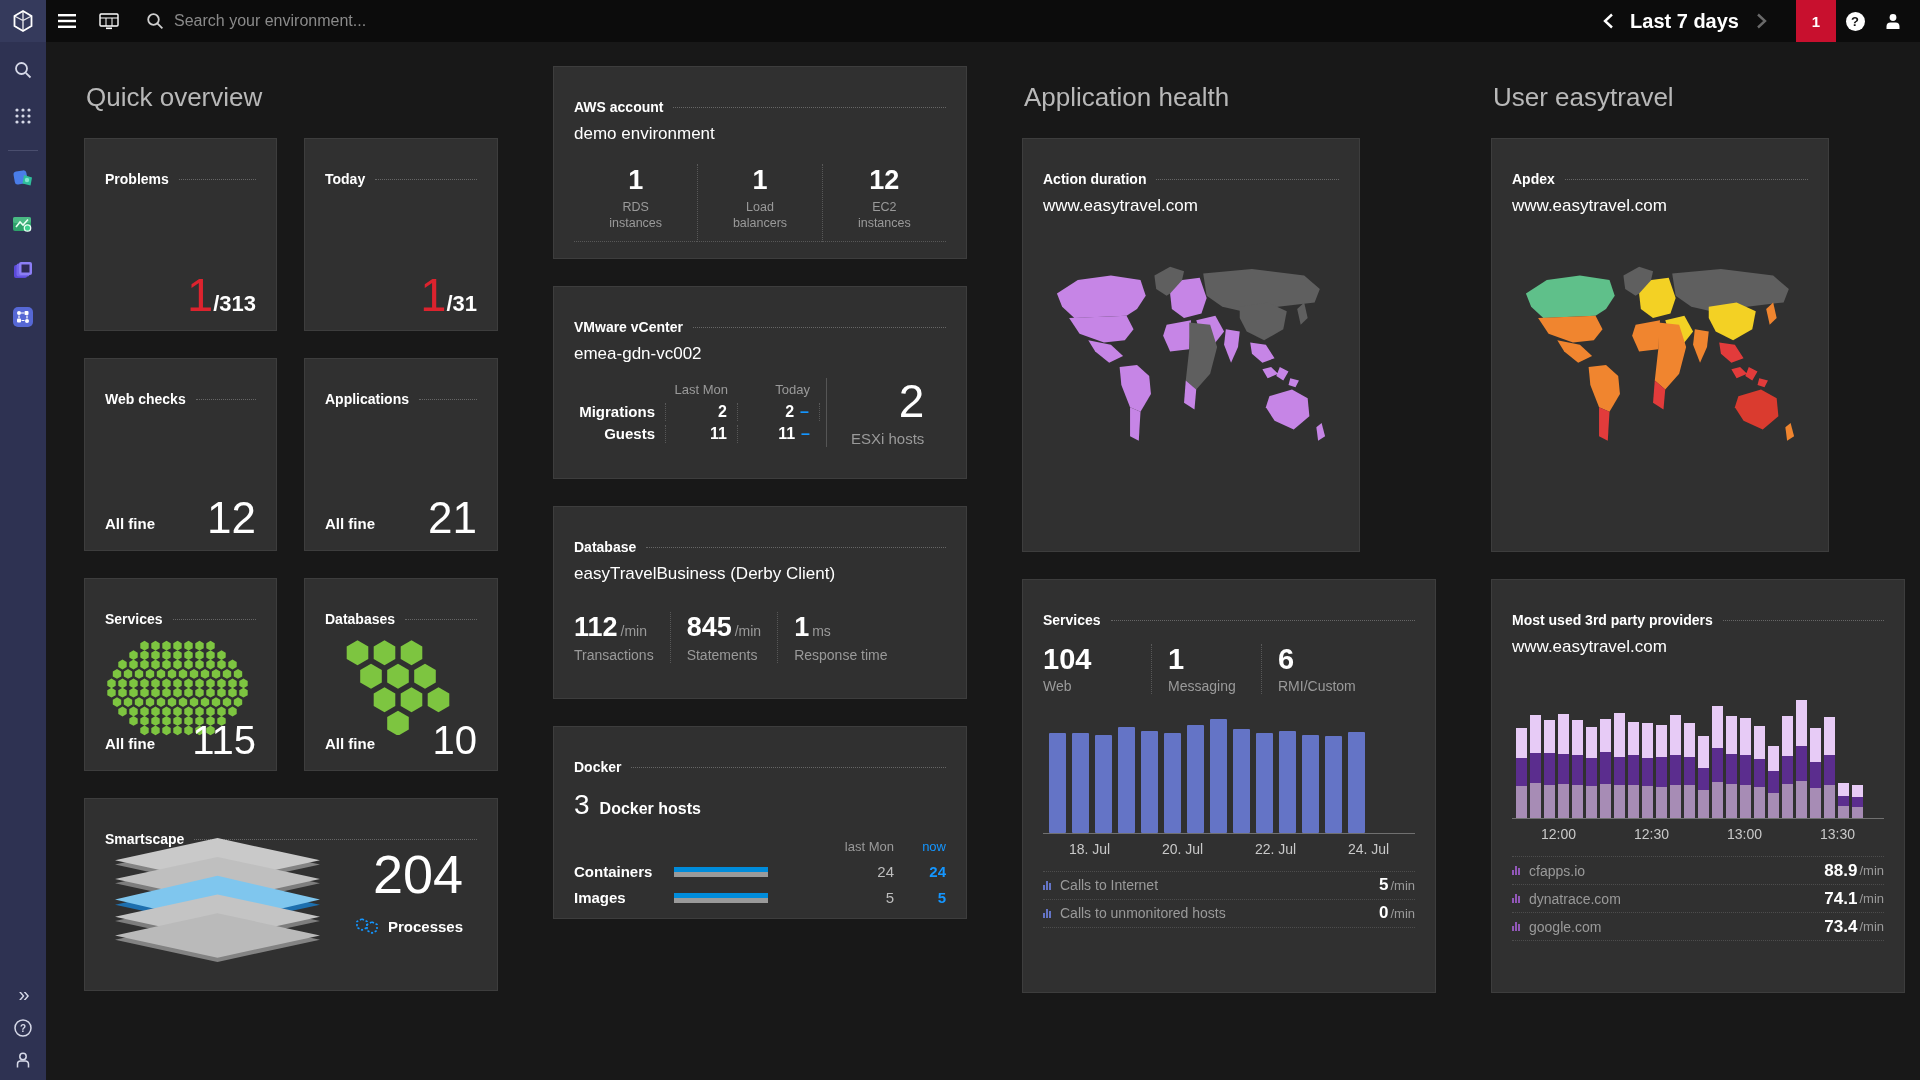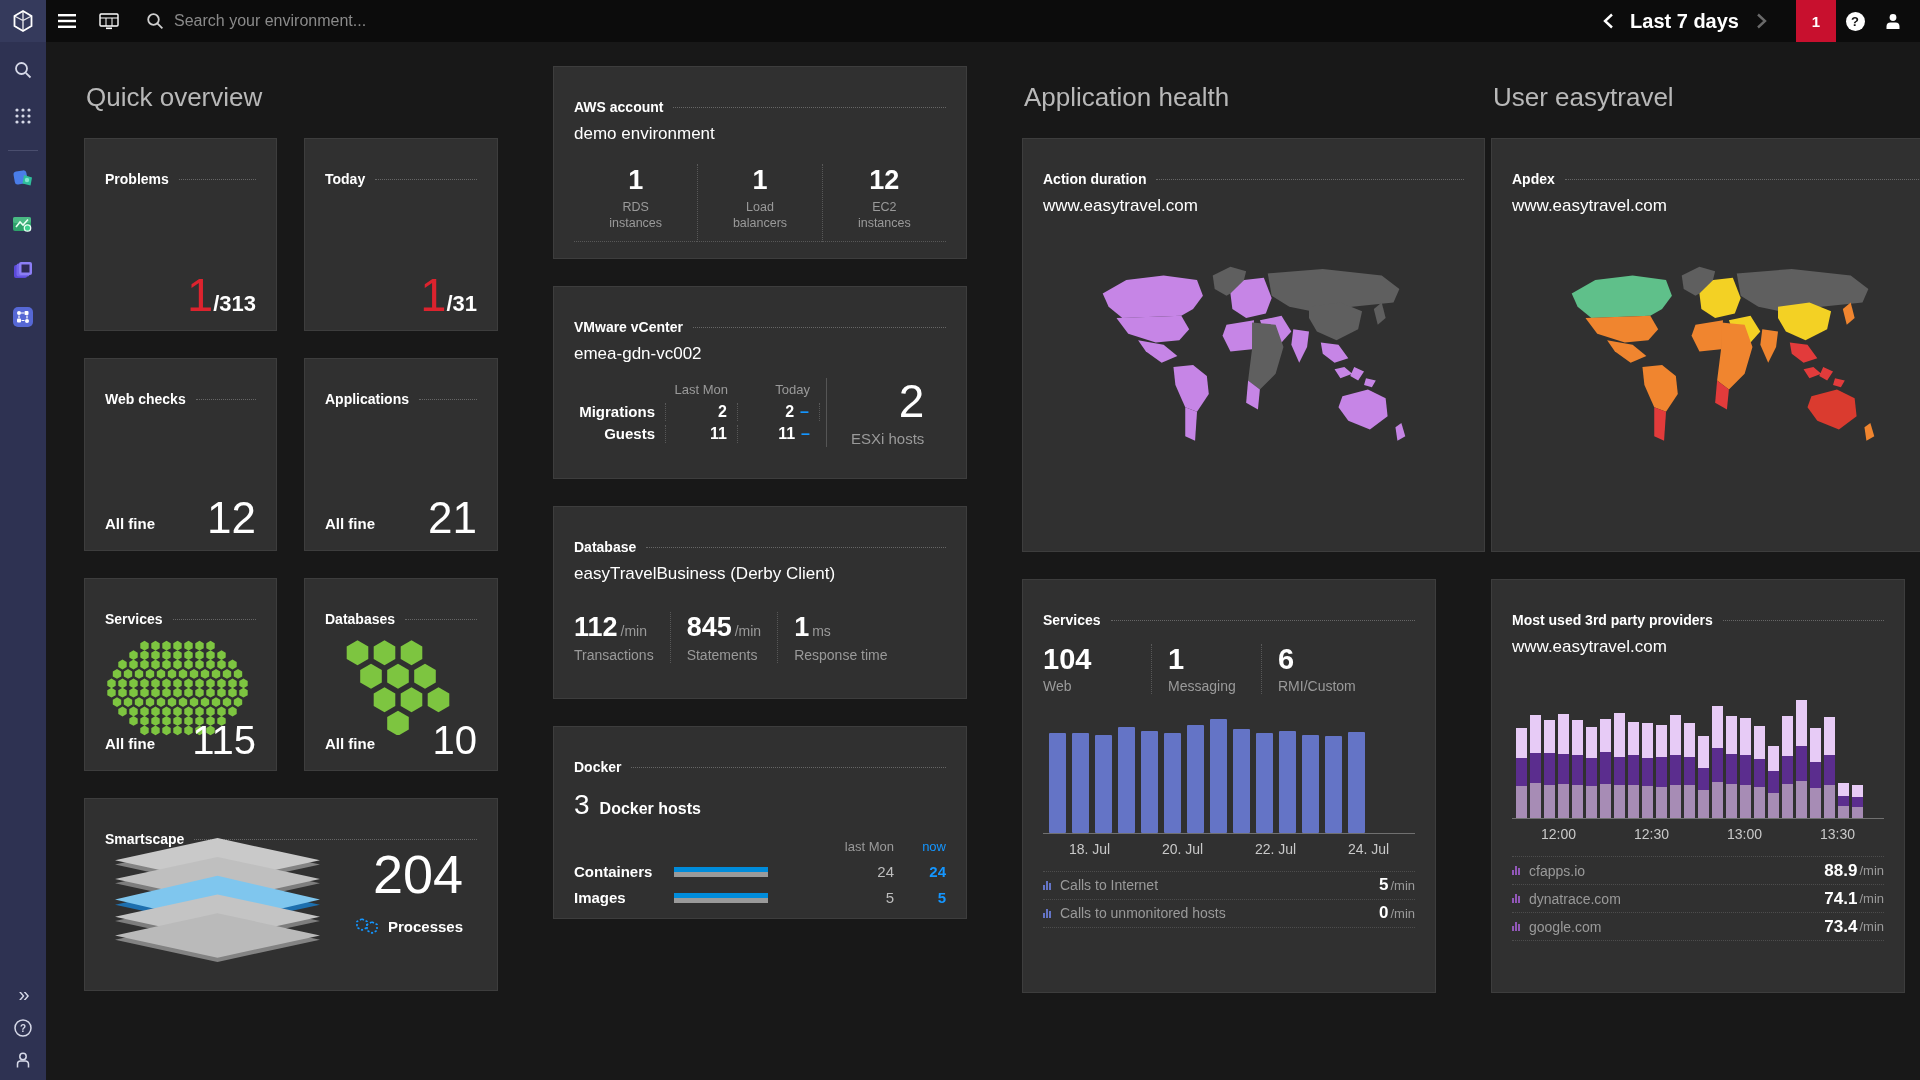--- a/index.html
+++ b/index.html
@@ -27,21 +27,21 @@
   .help-bubble { width:19px; height:19px; border-radius:50%; background:#fff; color:#111; font-size:13px; font-weight:bold; display:flex; align-items:center; justify-content:center; }
 
   
   main { position:absolute; left:46px; top:42px; right:0; bottom:0; padding:24px 0 0 38px; display:grid; grid-template-columns:repeat(4,414px); column-gap:55px; align-content:start; }
   h2.col-header { font-size:26px; font-weight:400; color:#b8b8b8; margin:16px 0 26px 2px; height:30px; }
 
   .tile { position:relative; background:#303030; border:1px solid #3d3d3d; border-radius:0; padding:32px 20px; }
   .qo-grid { display:grid; grid-template-columns:193px 194px; column-gap:27px; row-gap:27px; }
   .tile-sm { height:193px; }
   .tile-w { width:414px; height:193px; margin-bottom:27px; }
-  .tile-map { width:463px; height:414px; margin-bottom:27px; }
+  .tile-map { width:338px; height:414px; margin-bottom:27px; }
   .tile-tall { width:414px; height:414px; }
   .span2 { grid-column:1 / 3; }
 
   .t-head { display:flex; align-items:center; gap:10px; }
   .t-title { font-size:14px; font-weight:bold; white-space:nowrap; }
   .t-rule { flex:1; border-top:1px dotted #666; height:0; }
   .t-sub { font-size:17px; margin-top:9px; }
 
   .frac { position:absolute; right:20px; bottom:12px; display:flex; align-items:baseline; }
   .big-red { font-size:47px; font-weight:300; color:#dc232e; line-height:1; }

